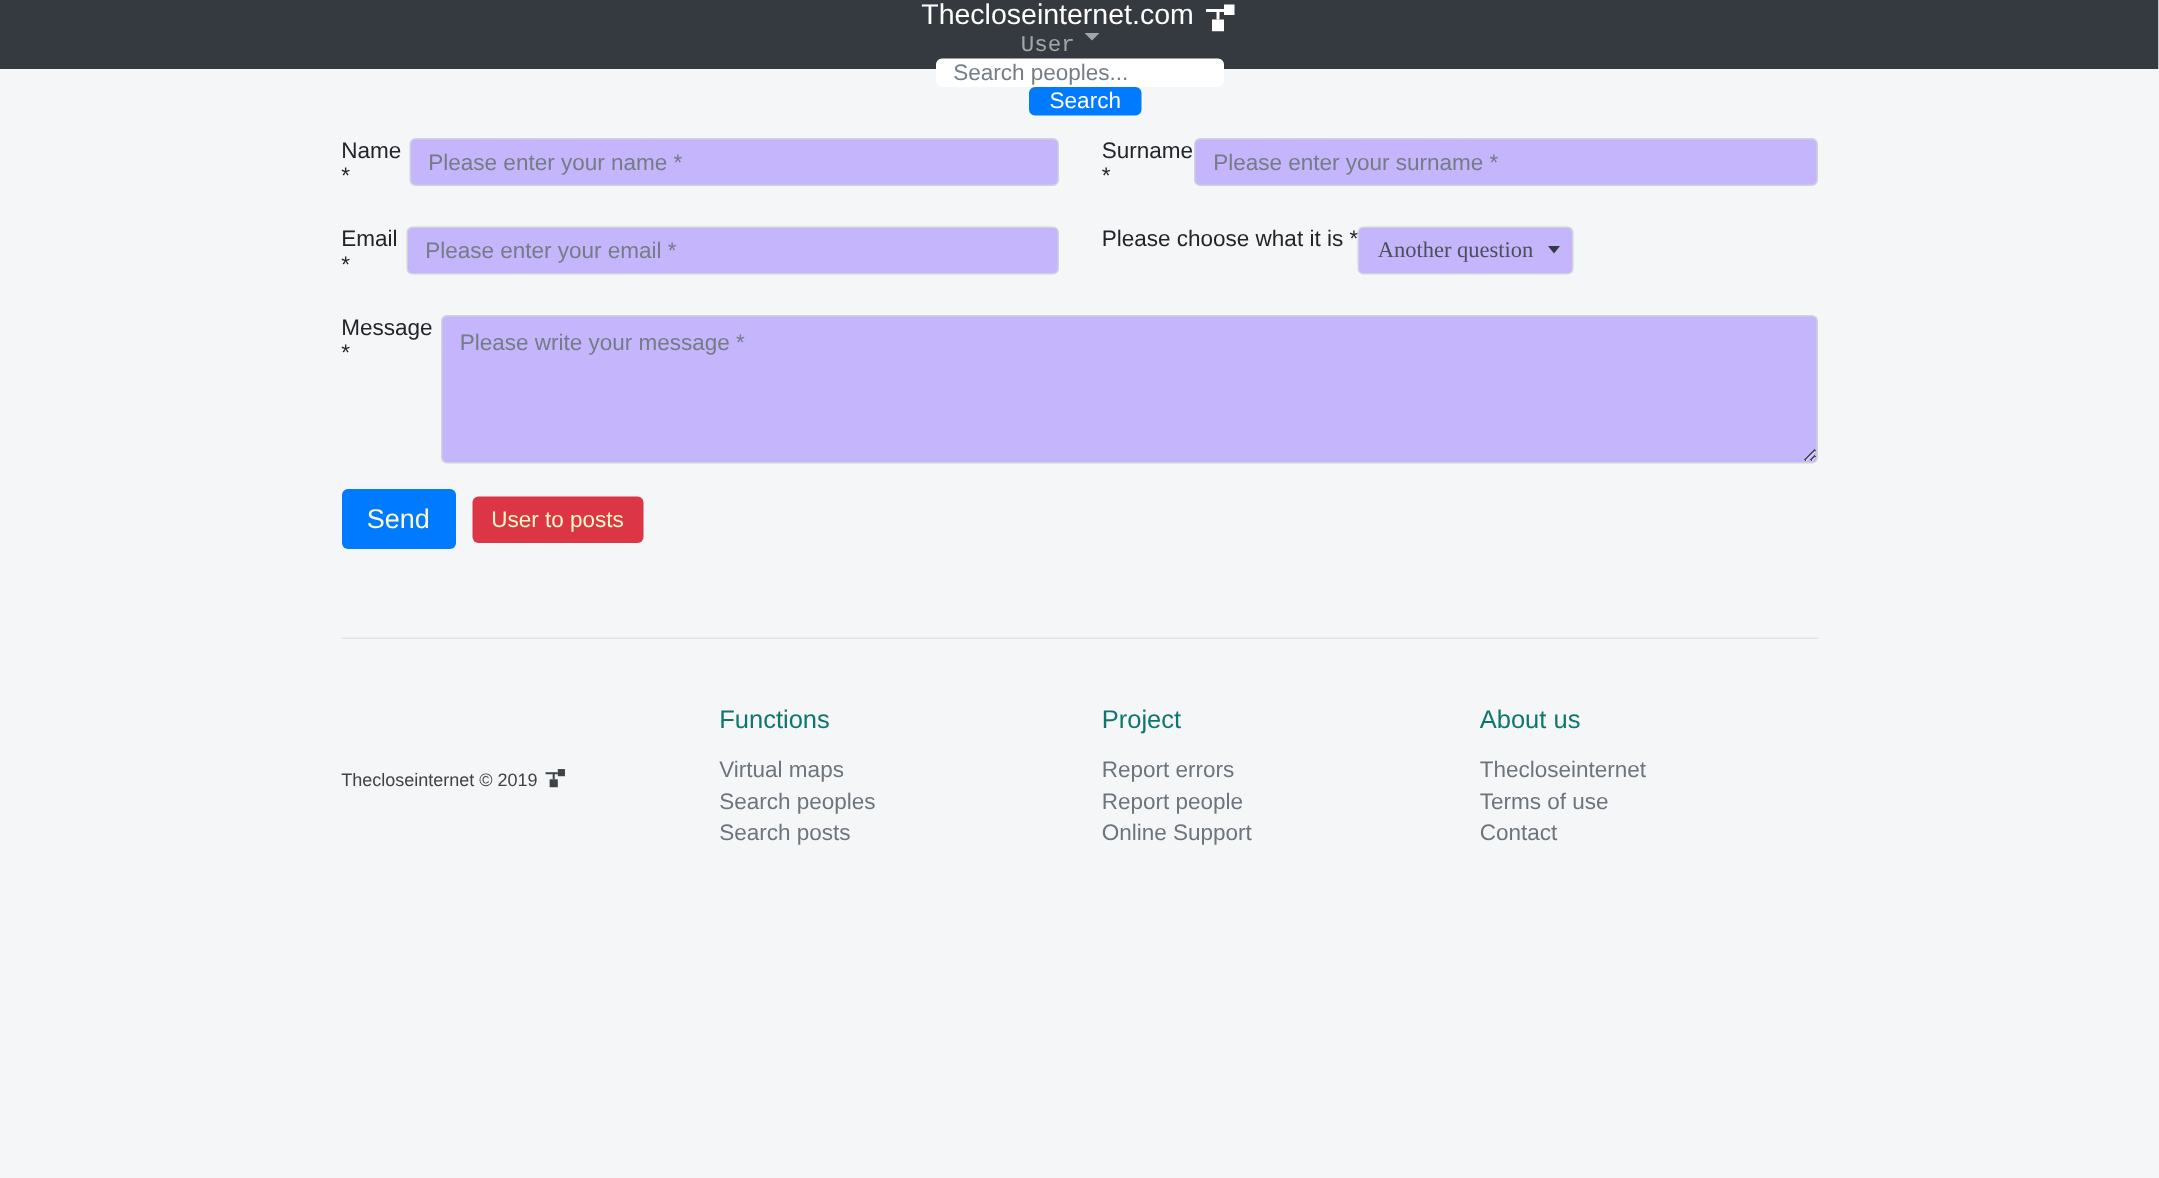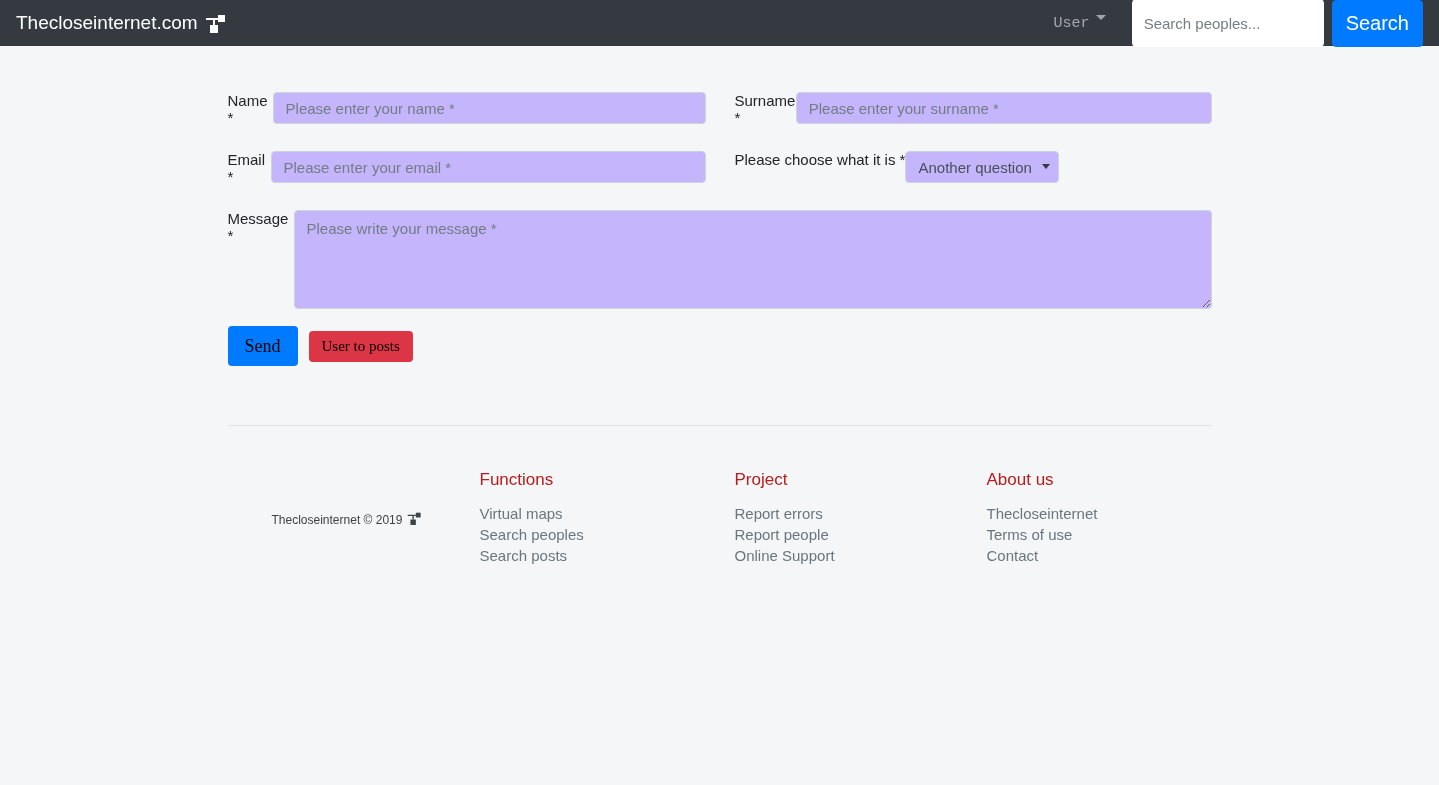--- a/index.html
+++ b/index.html
@@ -12,20 +12,21 @@
     font-size: 15px;
   }
 
   
   .navbar {
     height: 46px;
     background: #343a40;
     display: flex;
     align-items: center;
     padding: 0 16px;
+    flex-direction: column;
   }
   .brand {
     color: #ffffff;
     font-size: 19px;
     display: flex;
     align-items: center;
     gap: 7px;
     text-decoration: none;
     cursor: pointer;
   }
@@ -60,21 +61,21 @@
     background: #ffffff;
   }
   .nav-search-input::placeholder { color: #757d85; }
   .nav-search-btn {
     height: 47px;
     margin-left: 8px;
     background: #007bff;
     color: #ffffff;
     border: 1px solid #007bff;
     border-radius: 4px;
-    font-size: 20px;
+    font-size: 15px;
     font-family: inherit;
     padding: 0 13px;
     cursor: pointer;
   }
 
   
   .container {
     width: 984px;
     margin: 0 auto;
   }
@@ -97,21 +98,21 @@
     border-radius: 4px;
     background: #c4b5fd;
     padding: 0 12px;
     font-size: 15px;
     font-family: inherit;
     color: #495057;
     outline: none;
     width: 100%;
   }
   .form-control::placeholder { color: #747c84; }
-  .select-wrap { position: relative; }
+  .select-wrap { position: relative; font-family: Liberation Serif, serif; }
   select.form-control {
     -webkit-appearance: none;
     -moz-appearance: none;
     appearance: none;
     padding-right: 26px;
     cursor: pointer;
   }
   .select-caret {
     position: absolute;
     right: 9px;
@@ -131,22 +132,22 @@
   .form-row-full { margin-bottom: 17px; }
   .btn-row {
     margin-top: 15px;
     display: flex;
     align-items: center;
     gap: 11px;
   }
   .btn {
     border: none;
     border-radius: 4px;
-    font-family: Liberation Serif, serif;
-    color: #000000;
+    font-family: Liberation Sans, sans-serif;
+    color: #fef9c3;
     cursor: pointer;
   }
   .btn-send {
     background: #007bff;
     font-size: 18px;
     padding: 0 17px;
     height: 40px;
   }
   .btn-back {
     background: #dc3545;
@@ -167,26 +168,25 @@
     grid-template-columns: 252px 255px 252px 225px;
     padding-bottom: 60px;
   }
   .copyright {
     font-size: 12px;
     color: #3e4347;
     display: flex;
     align-items: center;
     gap: 5px;
     padding-top: 3px;
-    margin-left: 44px;
   }
   .footer-col-title {
     font-size: 17px;
     font-weight: 400;
-    color: #b91c1c;
+    color: #0f766e;
     margin-bottom: 13px;
   }
   .footer-links { list-style: none; }
   .footer-links li { line-height: 21px; }
   .footer-links a {
     color: #6c757d;
     font-size: 15px;
     text-decoration: none;
     cursor: pointer;
   }

